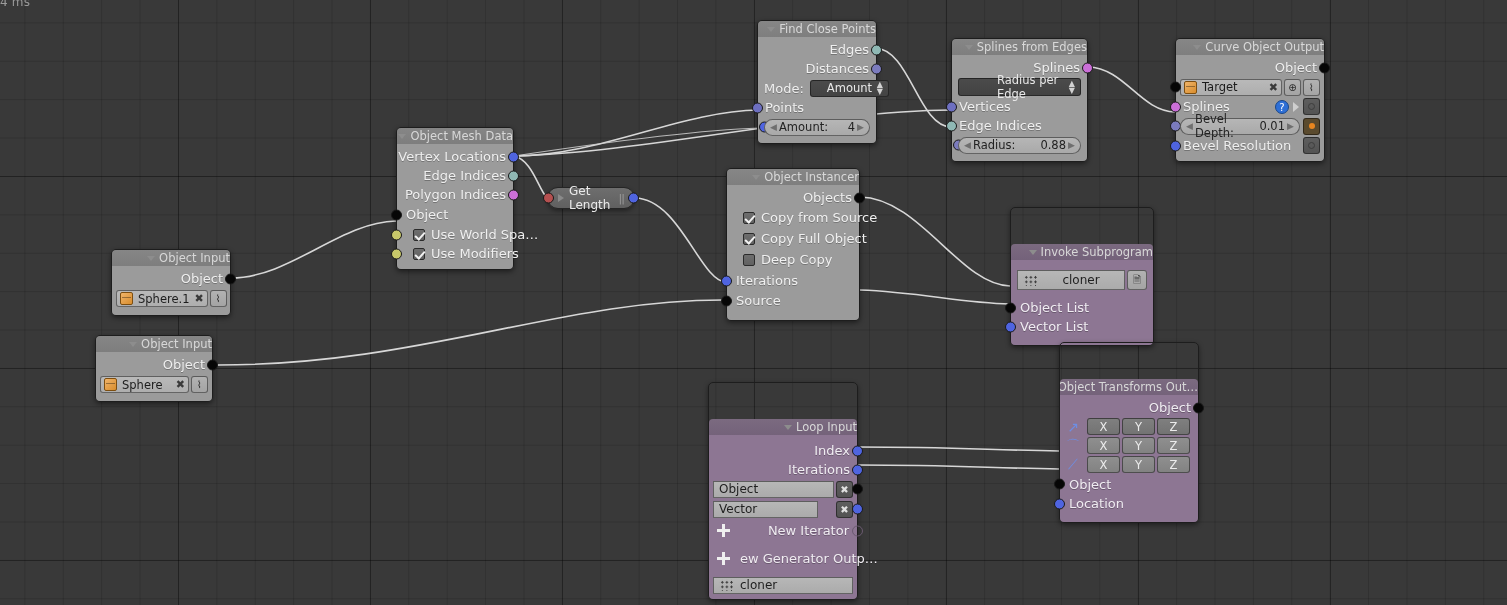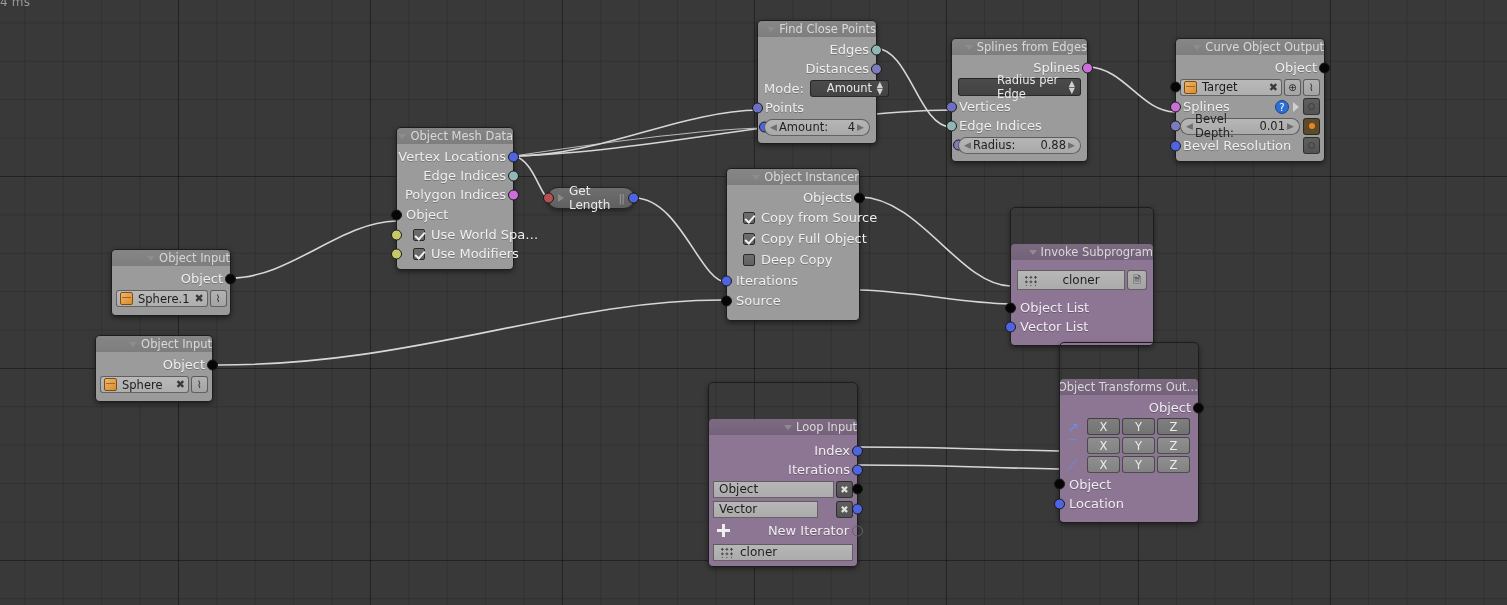--- a/index.html
+++ b/index.html
@@ -521,20 +521,24 @@
         <span>Vector</span>
       </div>
       <div class="btn-sq dark">✖</div>
       <span class="sock r s-vec" style="right:-6px;"></span>
     </div>
     <div class="row" style="padding:0 8px; height:23px; justify-content:space-between;">
       <span class="plus"></span>
       <span class="lbl">New Iterator</span>
       <span class="sock r s-empty"></span>
     </div>
+    <div class="row" style="padding:0 8px; height:33px; justify-content:flex-start; gap:10px; align-items:center;">
+      <span class="plus"></span>
+      <span class="lbl">ew Generator Outp…</span>
+    </div>
     <div class="row" style="padding:0 4px; height:20px;">
       <div class="w w-txt" style="flex:1; margin:0; display:flex; align-items:center; gap:7px;">
         <span class="grid-icon"></span>
         <span>cloner</span>
       </div>
     </div>
   </div>
 </div>
 
 <div class="node n-purple" style="left:1059px; top:342px; width:140px;">

